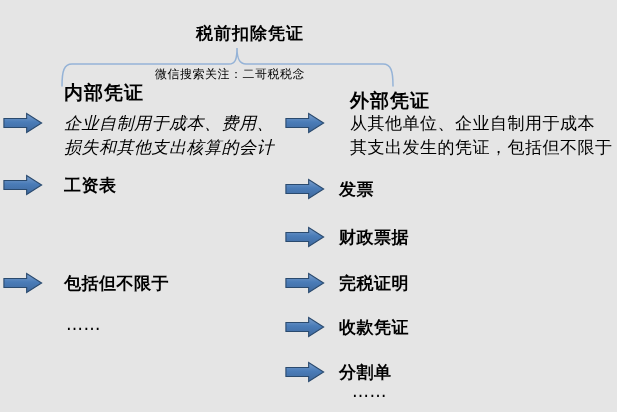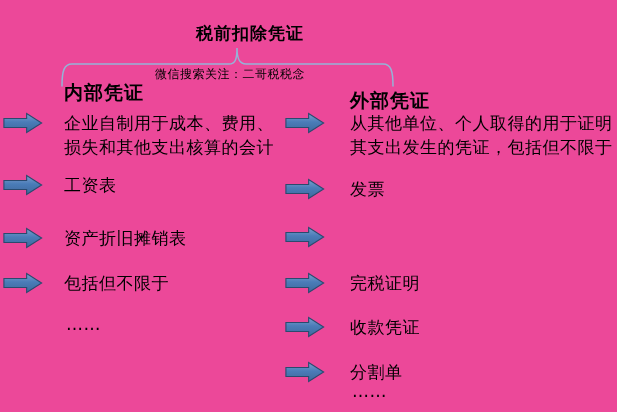--- a/index.html
+++ b/index.html
@@ -5,21 +5,21 @@
   html, body {
     margin: 0;
     padding: 0;
     background: #ffffff;
     font-family: "DejaVu Sans", "Liberation Sans", sans-serif;
   }
   .canvas {
     position: relative;
     width: 617px;
     height: 412px;
-    background: #ec4899;
+    background: #e5e5e5;
     overflow: hidden;
     color: #000000;
   }
   .title {
     position: absolute;
     left: 0;
     top: 22px;
     width: 500px;
     text-align: center;
     font-size: 17px;
@@ -51,46 +51,47 @@
   }
   .col-header.left  { left: 64px;  top: 80px; }
   .col-header.right { left: 350px; top: 88px; }
   .desc {
     position: absolute;
     font-size: 17px;
     line-height: 24px;
     letter-spacing: 0.5px;
     white-space: nowrap;
   }
-  .desc.left  { left: 64px;  top: 111px; }
+  .desc.left  { left: 64px;  top: 111px; font-style: italic; }
   .desc.right { left: 350px; top: 111px; }
   .arrow {
     width: 40px;
     height: 22px;
     display: block;
     flex: 0 0 auto;
   }
   .arrow.solo { position: absolute; }
   .arrow.solo.left  { left: 3px;   top: 112px; }
   .arrow.solo.right { left: 285px; top: 112px; }
   .row {
     position: absolute;
     display: flex;
     align-items: center;
     height: 22px;
+    font-weight: bold;
   }
   .row.left  { left: 3px; }
   .row.right { left: 285px; }
   .row .label {
     font-size: 17px;
     letter-spacing: 0.5px;
     white-space: nowrap;
   }
   .row.left .label  { margin-left: 21px; }
-  .row.right .label { margin-left: 25px; }
+  .row.right .label { margin-left: 14px; }
   .ellipsis {
     position: absolute;
     font-size: 17px;
     letter-spacing: 0.5px;
     white-space: nowrap;
   }
   .ellipsis.left  { left: 66px;  top: 314px; }
   .ellipsis.right { left: 352px; top: 381px; }
 </style>
 </head>
@@ -126,56 +127,51 @@
     <div>损失和其他支出核算的会计</div>
   </div>
 
   <div class="row left" style="top:174px">
     <svg class="arrow" viewBox="0 0 44 24">
       <use href="#block-arrow" fill="url(#arrow-grad)" stroke="#2a4a6e" stroke-width="1.2"></use>
     </svg>
     <span class="label">工资表</span>
   </div>
 
-  <div class="row left" style="top:227px">
-    <svg class="arrow" viewBox="0 0 44 24">
-      <use href="#block-arrow" fill="url(#arrow-grad)" stroke="#2a4a6e" stroke-width="1.2"></use>
-    </svg>
-    <span class="label">资产折旧摊销表</span>
-  </div>
 
   <div class="row left" style="top:272px">
     <svg class="arrow" viewBox="0 0 44 24">
       <use href="#block-arrow" fill="url(#arrow-grad)" stroke="#2a4a6e" stroke-width="1.2"></use>
     </svg>
     <span class="label">包括但不限于</span>
   </div>
 
   <div class="ellipsis left">……</div>
 
   <div class="col-header right">外部凭证</div>
   <svg class="arrow solo right" viewBox="0 0 44 24">
     <use href="#block-arrow" fill="url(#arrow-grad)" stroke="#2a4a6e" stroke-width="1.2"></use>
   </svg>
   <div class="desc right">
-    <div>从其他单位、个人取得的用于证明</div>
+    <div>从其他单位、企业自制用于成本</div>
     <div>其支出发生的凭证，包括但不限于</div>
   </div>
 
   <div class="row right" style="top:178px">
     <svg class="arrow" viewBox="0 0 44 24">
       <use href="#block-arrow" fill="url(#arrow-grad)" stroke="#2a4a6e" stroke-width="1.2"></use>
     </svg>
     <span class="label">发票</span>
   </div>
 
   <div class="row right" style="top:226px">
     <svg class="arrow" viewBox="0 0 44 24">
       <use href="#block-arrow" fill="url(#arrow-grad)" stroke="#2a4a6e" stroke-width="1.2"></use>
     </svg>
+    <span class="label">财政票据</span>
   </div>
 
   <div class="row right" style="top:272px">
     <svg class="arrow" viewBox="0 0 44 24">
       <use href="#block-arrow" fill="url(#arrow-grad)" stroke="#2a4a6e" stroke-width="1.2"></use>
     </svg>
     <span class="label">完税证明</span>
   </div>
 
   <div class="row right" style="top:316px">

